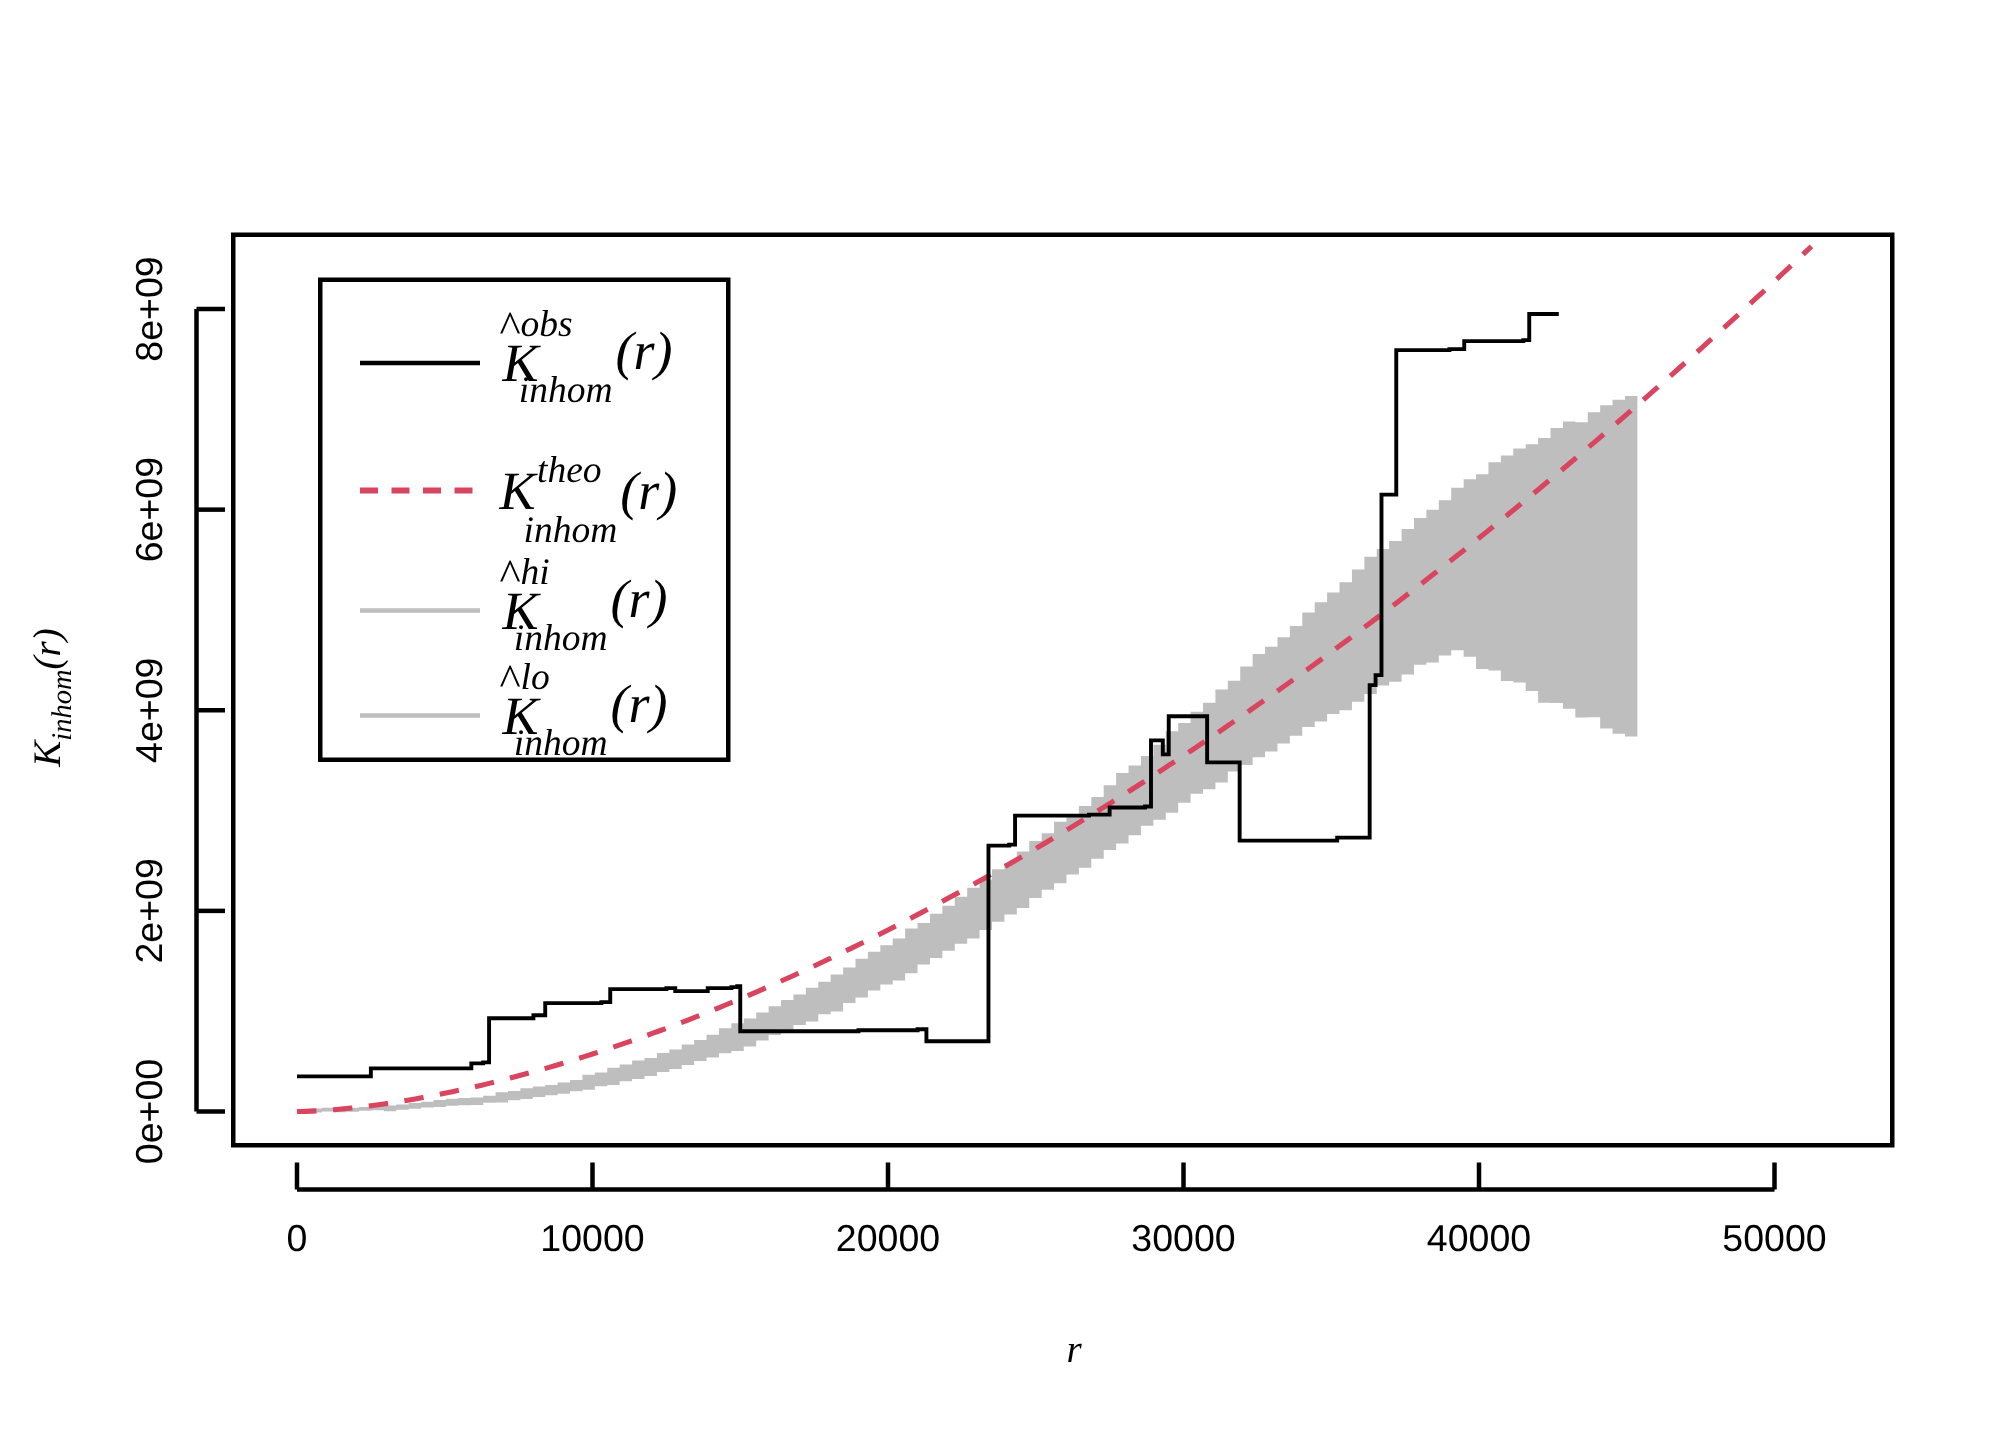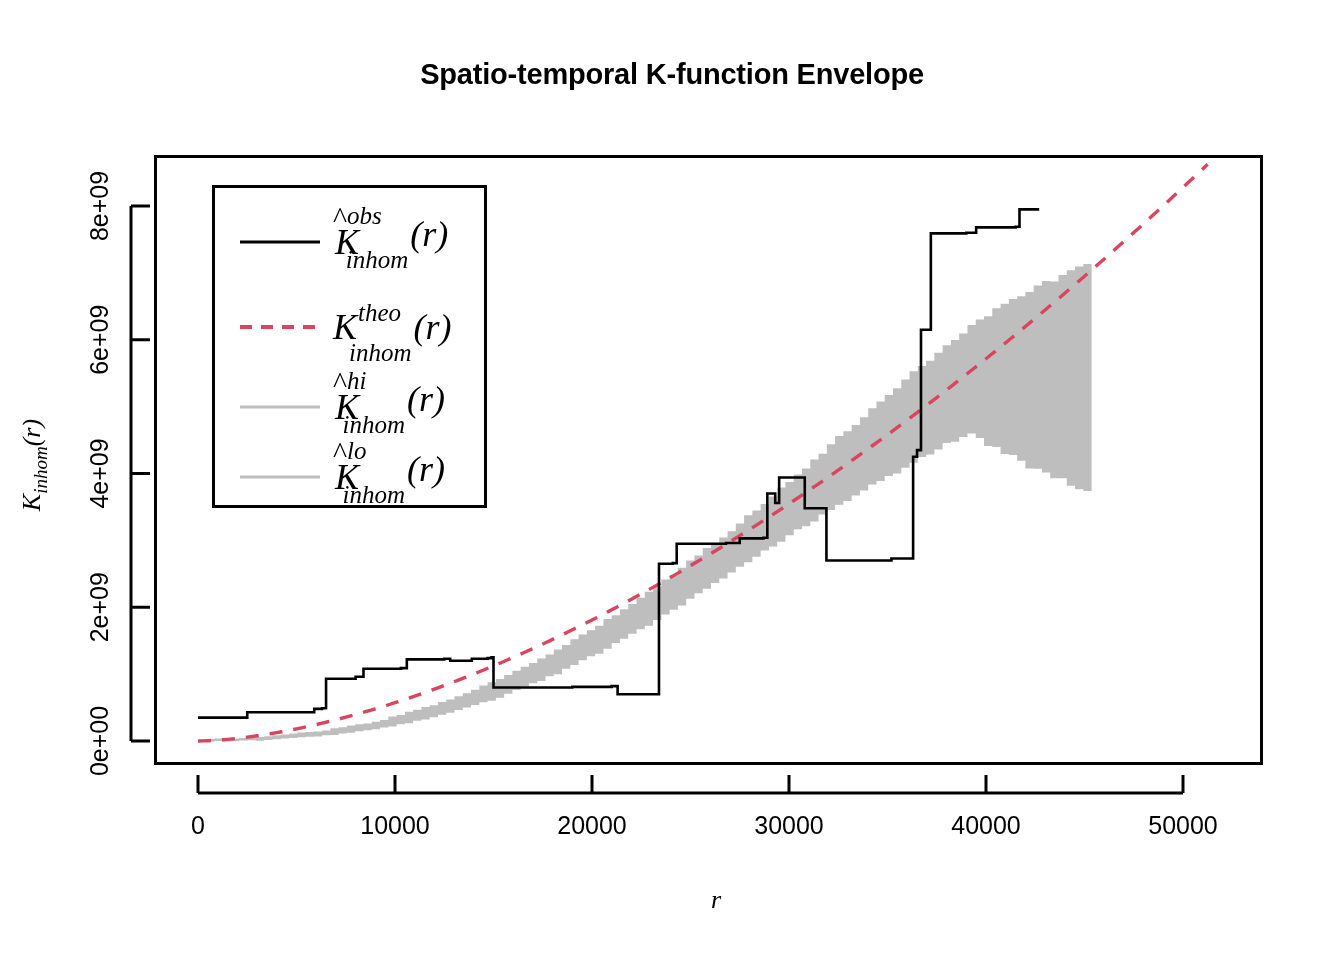--- a/index.html
+++ b/index.html
@@ -50,21 +50,20 @@
   .legend-math {
     font-family: "Liberation Serif", serif;
     fill: #000000;
   }
 </style>
 </head>
 <body>
 
 <div id="figure">
 
-  <div id="chart-title">Spatio-temporal K-function Envelope</div>
 
   <svg id="plot-svg" width="1344" height="960">
     <defs>
         <clipPath id="plotclip">
           <rect x="157" y="158" width="1104" height="604"></rect>
         </clipPath>
       </defs>
 
     <path id="envelope-band" fill="#bebebe" stroke="none" d="M198.00,739.66L206.27,739.66L206.27,738.93L214.55,738.93L214.55,738.51L222.82,738.51L222.82,738.08L231.10,738.08L231.10,738.56L239.37,738.56L239.37,738.06L247.64,738.06L247.64,737.15L255.92,737.15L255.92,737.02L264.19,737.02L264.19,736.33L272.47,736.33L272.47,735.31L280.74,735.31L280.74,734.45L289.01,734.45L289.01,733.41L297.29,733.41L297.29,732.57L305.56,732.57L305.56,732.03L313.84,732.03L313.84,731.60L322.11,731.60L322.11,730.46L330.38,730.46L330.38,728.14L338.66,728.14L338.66,727.32L346.93,727.32L346.93,725.54L355.21,725.54L355.21,724.32L363.48,724.32L363.48,723.41L371.75,723.41L371.75,721.67L380.03,721.67L380.03,720.02L388.30,720.02L388.30,716.48L396.58,716.48L396.58,714.94L404.85,714.94L404.85,711.80L413.12,711.80L413.12,709.72L421.40,709.72L421.40,707.01L429.67,707.01L429.67,705.32L437.95,705.32L437.95,701.92L446.22,701.92L446.22,699.59L454.49,699.59L454.49,696.27L462.77,696.27L462.77,693.29L471.04,693.29L471.04,689.86L479.32,689.86L479.32,685.46L487.59,685.46L487.59,682.20L495.86,682.20L495.86,679.05L504.14,679.05L504.14,674.98L512.41,674.98L512.41,670.81L520.69,670.81L520.69,666.70L528.96,666.70L528.96,663.00L537.23,663.00L537.23,658.53L545.51,658.53L545.51,654.43L553.78,654.43L553.78,649.60L562.06,649.60L562.06,645.04L570.33,645.04L570.33,639.15L578.60,639.15L578.60,634.49L586.88,634.49L586.88,630.17L595.15,630.17L595.15,625.69L603.43,625.69L603.43,619.07L611.70,619.07L611.70,615.26L619.97,615.26L619.97,609.19L628.25,609.19L628.25,603.90L636.52,603.90L636.52,597.79L644.80,597.79L644.80,591.87L653.07,591.87L653.07,586.28L661.34,586.28L661.34,579.52L669.62,579.52L669.62,575.33L677.89,575.33L677.89,567.72L686.17,567.72L686.17,560.60L694.44,560.60L694.44,555.46L702.71,555.46L702.71,547.91L710.99,547.91L710.99,544.00L719.26,544.00L719.26,537.39L727.54,537.39L727.54,531.36L735.81,531.36L735.81,523.44L744.08,523.44L744.08,515.31L752.36,515.31L752.36,510.41L760.63,510.41L760.63,504.01L768.91,504.01L768.91,496.52L777.18,496.52L777.18,487.43L785.45,487.43L785.45,482.06L793.73,482.06L793.73,474.56L802.00,474.56L802.00,468.56L810.28,468.56L810.28,459.59L818.55,459.59L818.55,453.87L826.82,453.87L826.82,444.32L835.10,444.32L835.10,436.00L843.37,436.00L843.37,431.22L851.65,431.22L851.65,424.90L859.92,424.90L859.92,417.37L868.19,417.37L868.19,408.31L876.47,408.31L876.47,401.43L884.74,401.43L884.74,394.97L893.02,394.97L893.02,388.24L901.29,388.24L901.29,379.61L909.56,379.61L909.56,371.21L917.84,371.21L917.84,365.93L926.11,365.93L926.11,360.64L934.39,360.64L934.39,352.64L942.66,352.64L942.66,345.25L950.93,345.25L950.93,339.88L959.21,339.88L959.21,333.44L967.48,333.44L967.48,325.09L975.76,325.09L975.76,319.42L984.03,319.42L984.03,316.14L992.30,316.14L992.30,308.21L1000.58,308.21L1000.58,303.71L1008.85,303.71L1008.85,299.07L1017.13,299.07L1017.13,296.13L1025.40,296.13L1025.40,292.08L1033.67,292.08L1033.67,285.39L1041.95,285.39L1041.95,281.04L1050.22,281.04L1050.22,281.44L1058.50,281.44L1058.50,274.90L1066.77,274.90L1066.77,270.16L1075.04,270.16L1075.04,266.56L1083.32,266.56L1083.32,264.02L1091.59,264.02L1091.59,260.66L1091.59,492.77L1091.59,490.99L1083.32,490.99L1083.32,489.16L1075.04,489.16L1075.04,485.69L1066.77,485.69L1066.77,478.23L1058.50,478.23L1058.50,478.29L1050.22,478.29L1050.22,472.58L1041.95,472.58L1041.95,468.67L1033.67,468.67L1033.67,468.49L1025.40,468.49L1025.40,460.66L1017.13,460.66L1017.13,455.07L1008.85,455.07L1008.85,454.08L1000.58,454.08L1000.58,446.99L992.30,446.99L992.30,445.97L984.03,445.97L984.03,437.90L975.76,437.90L975.76,433.53L967.48,433.53L967.48,437.02L959.21,437.02L959.21,441.71L950.93,441.71L950.93,443.09L942.66,443.09L942.66,449.60L934.39,449.60L934.39,454.50L926.11,454.50L926.11,457.06L917.84,457.06L917.84,462.64L909.56,462.64L909.56,467.80L901.29,467.80L901.29,473.54L893.02,473.54L893.02,476.08L884.74,476.08L884.74,481.03L876.47,481.03L876.47,484.59L868.19,484.59L868.19,490.44L859.92,490.44L859.92,495.59L851.65,495.59L851.65,500.92L843.37,500.92L843.37,504.79L835.10,504.79L835.10,509.93L826.82,509.93L826.82,514.40L818.55,514.40L818.55,521.60L810.28,521.60L810.28,526.15L802.00,526.15L802.00,529.16L793.73,529.16L793.73,535.20L785.45,535.20L785.45,541.86L777.18,541.86L777.18,546.46L768.91,546.46L768.91,550.48L760.63,550.48L760.63,556.85L752.36,556.85L752.36,562.29L744.08,562.29L744.08,566.67L735.81,566.67L735.81,572.50L727.54,572.50L727.54,578.57L719.26,578.57L719.26,583.07L710.99,583.07L710.99,588.86L702.71,588.86L702.71,593.21L694.44,593.21L694.44,598.64L686.17,598.64L686.17,605.39L677.89,605.39L677.89,609.73L669.62,609.73L669.62,614.54L661.34,614.54L661.34,620.08L653.07,620.08L653.07,625.66L644.80,625.66L644.80,629.21L636.52,629.21L636.52,633.80L628.25,633.80L628.25,638.69L619.97,638.69L619.97,643.04L611.70,643.04L611.70,648.81L603.43,648.81L603.43,653.64L595.15,653.64L595.15,656.28L586.88,656.28L586.88,660.26L578.60,660.26L578.60,665.06L570.33,665.06L570.33,668.73L562.06,668.73L562.06,674.27L553.78,674.27L553.78,676.21L545.51,676.21L545.51,680.95L537.23,680.95L537.23,683.33L528.96,683.33L528.96,686.46L520.69,686.46L520.69,689.97L512.41,689.97L512.41,693.67L504.14,693.67L504.14,697.67L495.86,697.67L495.86,700.74L487.59,700.74L487.59,702.14L479.32,702.14L479.32,704.95L471.04,704.95L471.04,707.38L462.77,707.38L462.77,709.95L454.49,709.95L454.49,712.64L446.22,712.64L446.22,714.73L437.95,714.73L437.95,717.27L429.67,717.27L429.67,719.40L421.40,719.40L421.40,720.76L413.12,720.76L413.12,723.26L404.85,723.26L404.85,724.20L396.58,724.20L396.58,726.42L388.30,726.42L388.30,727.58L380.03,727.58L380.03,729.19L371.75,729.19L371.75,730.21L363.48,730.21L363.48,731.29L355.21,731.29L355.21,732.63L346.93,732.63L346.93,733.55L338.66,733.55L338.66,735.07L330.38,735.07L330.38,735.15L322.11,735.15L322.11,736.61L313.84,736.61L313.84,736.81L305.56,736.81L305.56,737.14L297.29,737.14L297.29,737.97L289.01,737.97L289.01,738.39L280.74,738.39L280.74,739.24L272.47,739.24L272.47,739.89L264.19,739.89L264.19,740.76L255.92,740.76L255.92,740.15L247.64,740.15L247.64,740.57L239.37,740.57L239.37,741.15L231.10,741.15L231.10,741.43L222.82,741.43L222.82,740.92L214.55,740.92L214.55,741.64L206.27,741.64L206.27,741.67L198.00,741.67Z" clip-path="url(#plotclip)"></path>
 

